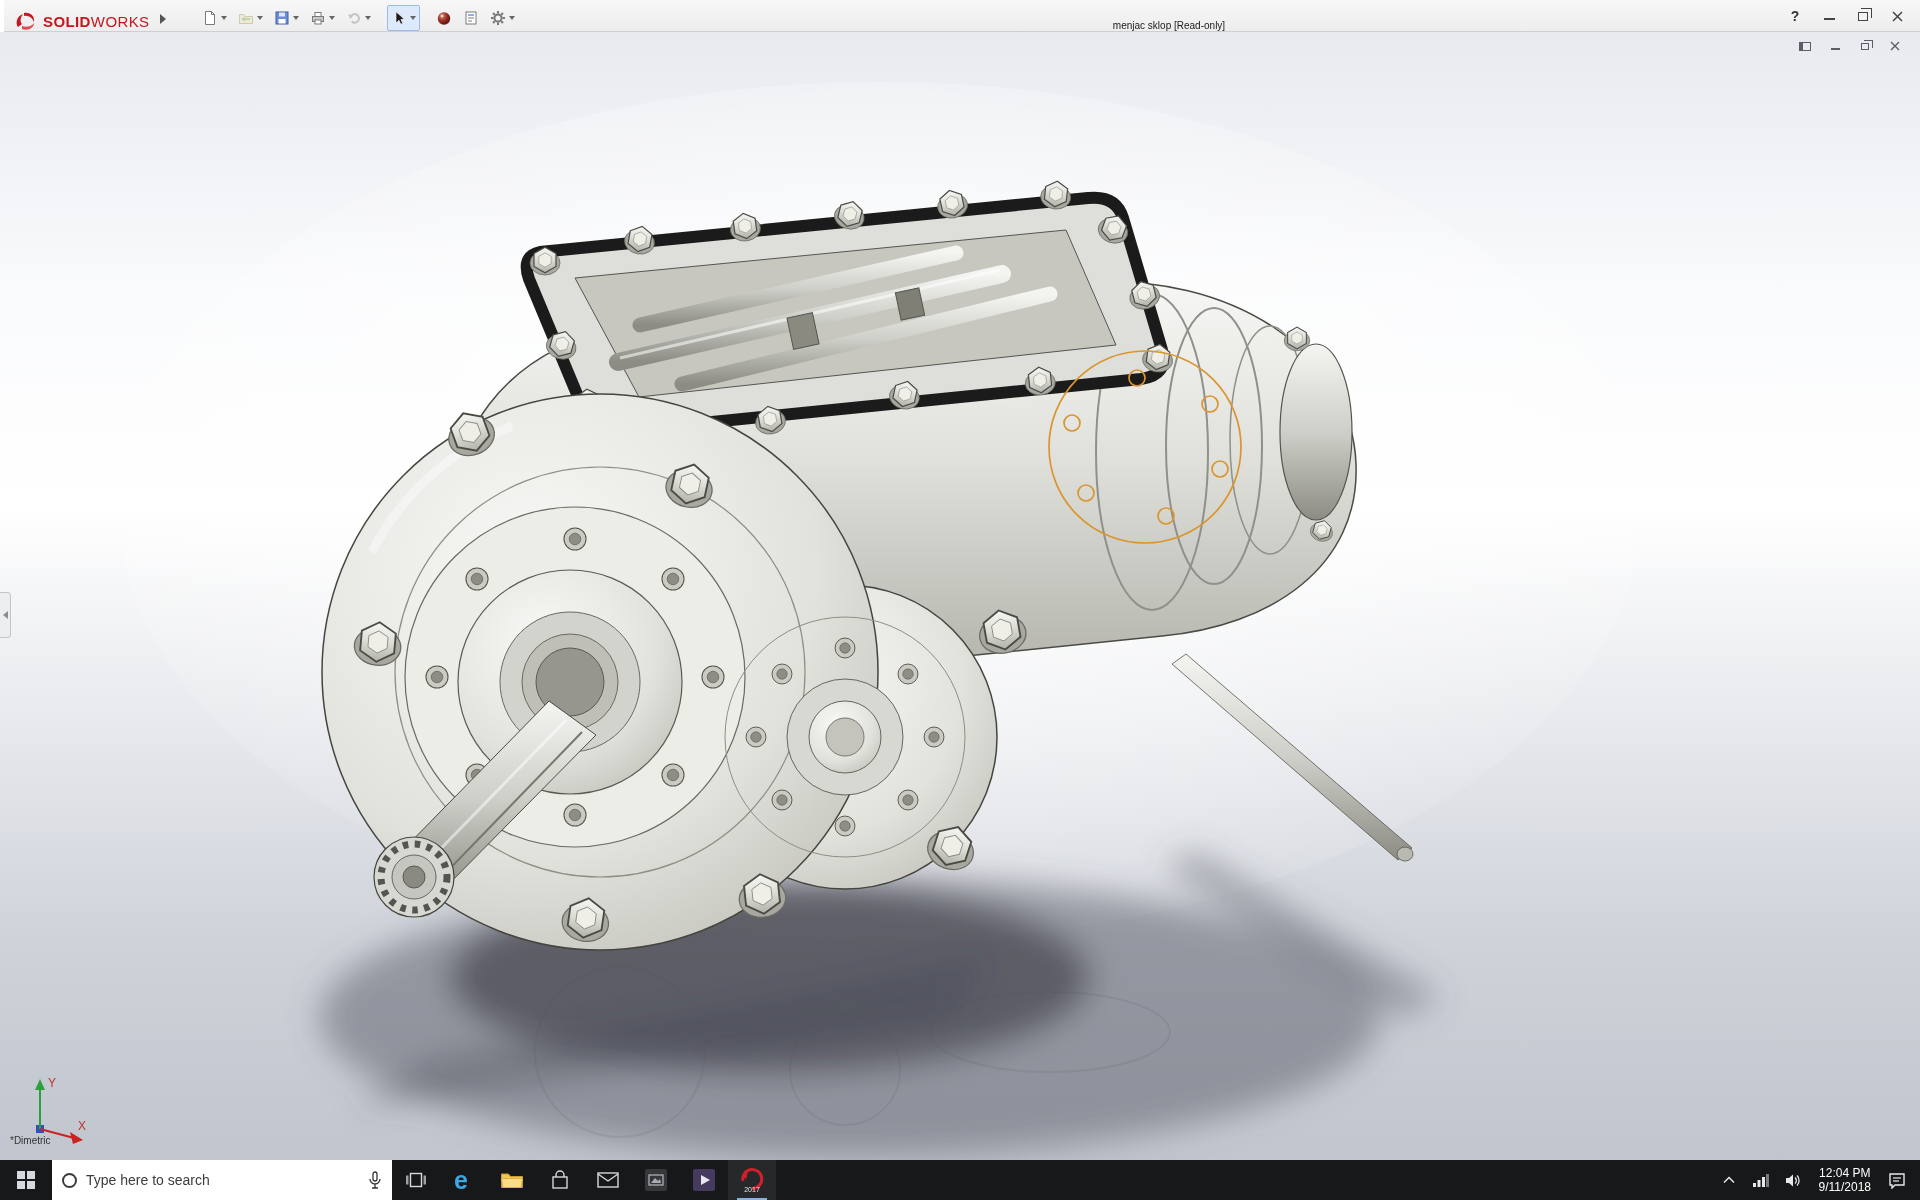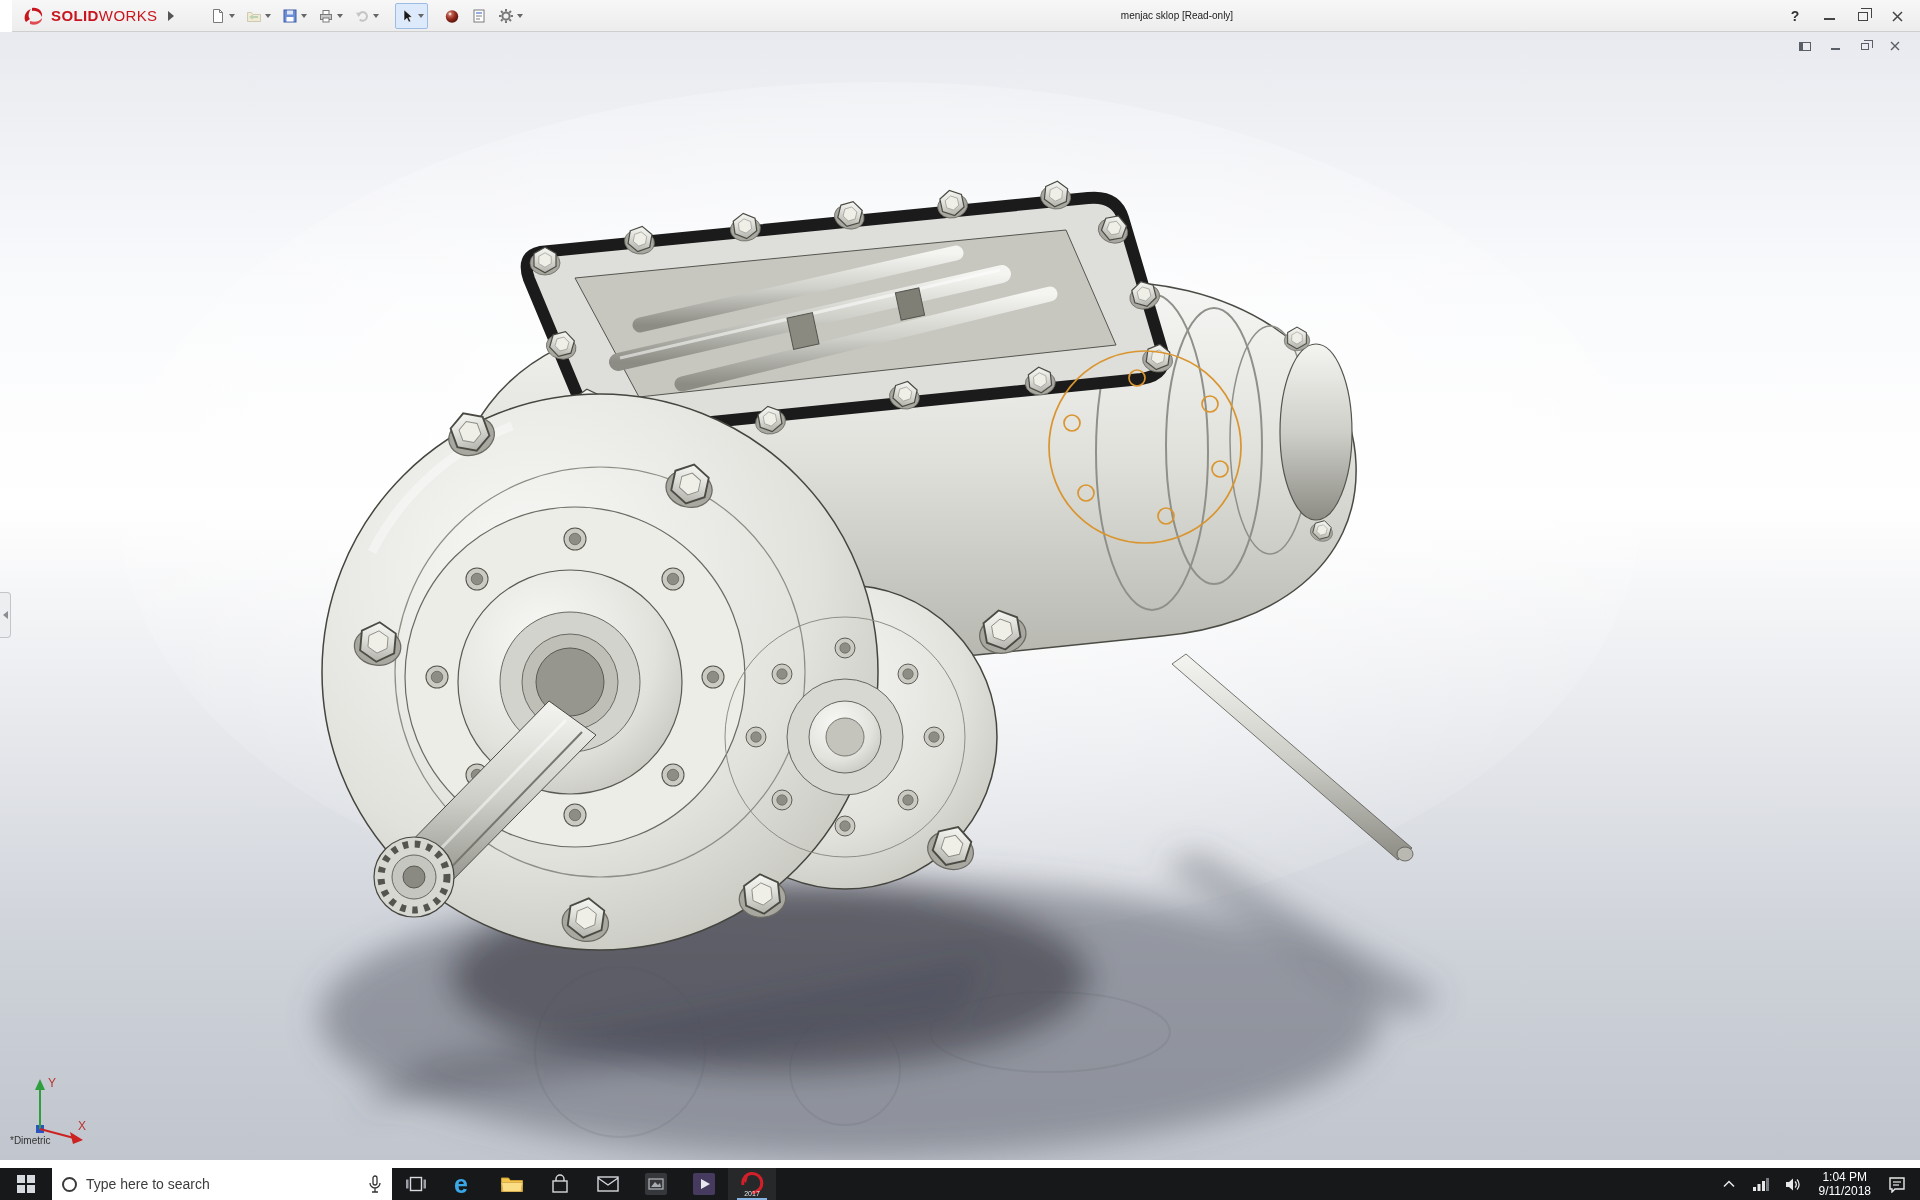--- a/index.html
+++ b/index.html
@@ -1,23 +1,23 @@
 <!DOCTYPE html>
 <html><head>
 <meta charset="utf-8">
 <style>
   * { margin:0; padding:0; box-sizing:border-box; }
   html,body { width:1920px; height:1200px; overflow:hidden; }
   body { font-family:"Liberation Sans", sans-serif; background:#000; }
   .screen { position:relative; width:1920px; height:1200px; background:#fff; overflow:hidden; }
 
   
-  .titlebar { position:absolute; top:0; left:12px; right:0; height:32px;
+  .titlebar { position:absolute; top:0; left:4px; right:0; height:32px;
     background:linear-gradient(#f7f7f7,#ededed); border-bottom:1px solid #cfcfcf;
-    display:flex; align-items:center; z-index:30; }
+    display:flex; align-items:flex-end; z-index:30; }
   .logo { display:flex; align-items:center; gap:5px; padding:0 4px 0 10px; }
   .sw-text { font-size:15px; letter-spacing:.4px; color:#c8151e; white-space:nowrap; }
   .sw-text .solid { font-weight:bold; }
   .flyout-btn { width:18px; height:24px; display:flex; align-items:center; justify-content:center; }
   .flyout-arrow { width:0; height:0; border-top:5px solid transparent; border-bottom:5px solid transparent; border-left:6px solid #555; }
   .toolbar { display:flex; align-items:center; gap:3px; margin-left:26px; }
   .tb { display:flex; align-items:center; height:26px; padding:0 3px; border:1px solid transparent; border-radius:2px; }
   .tb.active { background:#dceafc; border-color:#9dbce4; }
   .tb.disabled svg { opacity:.45; }
   .caret { width:0; height:0; border-left:3.5px solid transparent; border-right:3.5px solid transparent; border-top:4px solid #666; margin-left:3px; }
@@ -41,21 +41,21 @@
   .dwc .restore::before { content:""; position:absolute; left:1.5px; top:-3.8px; width:8px; height:7px; border:1.3px solid #5a5e66; border-bottom:none; border-left:none; }
   .dwc .pane { width:12px; height:9px; border:1.3px solid #5a5e66; border-left-width:4px; }
   .panel-tab { position:absolute; left:0; top:560px; width:11px; height:46px; background:#eceef0;
     border:1px solid #c2c5ca; border-left:none; border-radius:0 4px 4px 0;
     display:flex; align-items:center; justify-content:center; z-index:5; }
   .panel-tab .arrow { width:0; height:0; border-top:4px solid transparent; border-bottom:4px solid transparent; border-right:5px solid #8a8d92; }
   .triad { position:absolute; left:12px; top:1040px; z-index:5; }
   .view-label { position:absolute; left:10px; top:1103px; font-size:10px; color:#333; z-index:5; }
 
   
-  .taskbar { position:absolute; bottom:0; left:0; right:0; height:32px; background:#17181a;
+  .taskbar { position:absolute; bottom:0; left:0; right:0; height:40px; background:#17181a;
     display:flex; align-items:stretch; z-index:40; }
   .tb-start { width:52px; display:flex; align-items:center; justify-content:center; }
   .win-logo { display:grid; grid-template-columns:8px 8px; grid-template-rows:8px 8px; gap:1.5px; }
   .win-logo span { background:#d6d9dd; }
   .search-box { width:340px; background:#ffffff; display:flex; align-items:center; padding:0 10px; gap:9px; }
   .cortana-ring { width:15px; height:15px; border:2px solid #3b3b3b; border-radius:50%; flex:none; }
   .search-box input { border:none; outline:none; flex:1; font-size:14px; color:#333; background:transparent; font-family:inherit; }
   .search-box input::placeholder { color:#3c3c3c; opacity:1; }
   .tb-app { width:48px; display:flex; align-items:center; justify-content:center; position:relative; }
   .tb-app.running { background:rgba(255,255,255,.07); }
@@ -480,21 +480,21 @@
             <rect x="14" y="1" width="3" height="13" fill="#777b80"></rect>
         </svg>
       </div>
       <div class="tray-btn">
         <svg width="17" height="15">
           <polygon points="1,5 4,5 8,1.5 8,13.5 4,10 1,10" fill="#e8e8e8"></polygon>
           <path d="M10,4.5 a4,4 0 0 1 0,6 M12,2.5 a7,7 0 0 1 0,10" fill="none" stroke="#e8e8e8" stroke-width="1.3"></path>
         </svg>
       </div>
       <div class="clock">
-        <div>1:04 PM</div>
+        <div>12:04 PM</div>
         <div>9/11/2018</div>
       </div>
       <div class="tray-btn">
         <svg width="18" height="17">
           <path d="M2,2 h14 v11 h-9 l-3,3 v-3 h-2 z" fill="none" stroke="#e8e8e8" stroke-width="1.4"></path>
           <line x1="5" y1="6" x2="13" y2="6" stroke="#e8e8e8" stroke-width="1.2"></line>
           <line x1="5" y1="9" x2="11" y2="9" stroke="#e8e8e8" stroke-width="1.2"></line>
         </svg>
       </div>
       <div class="show-desktop"></div>

